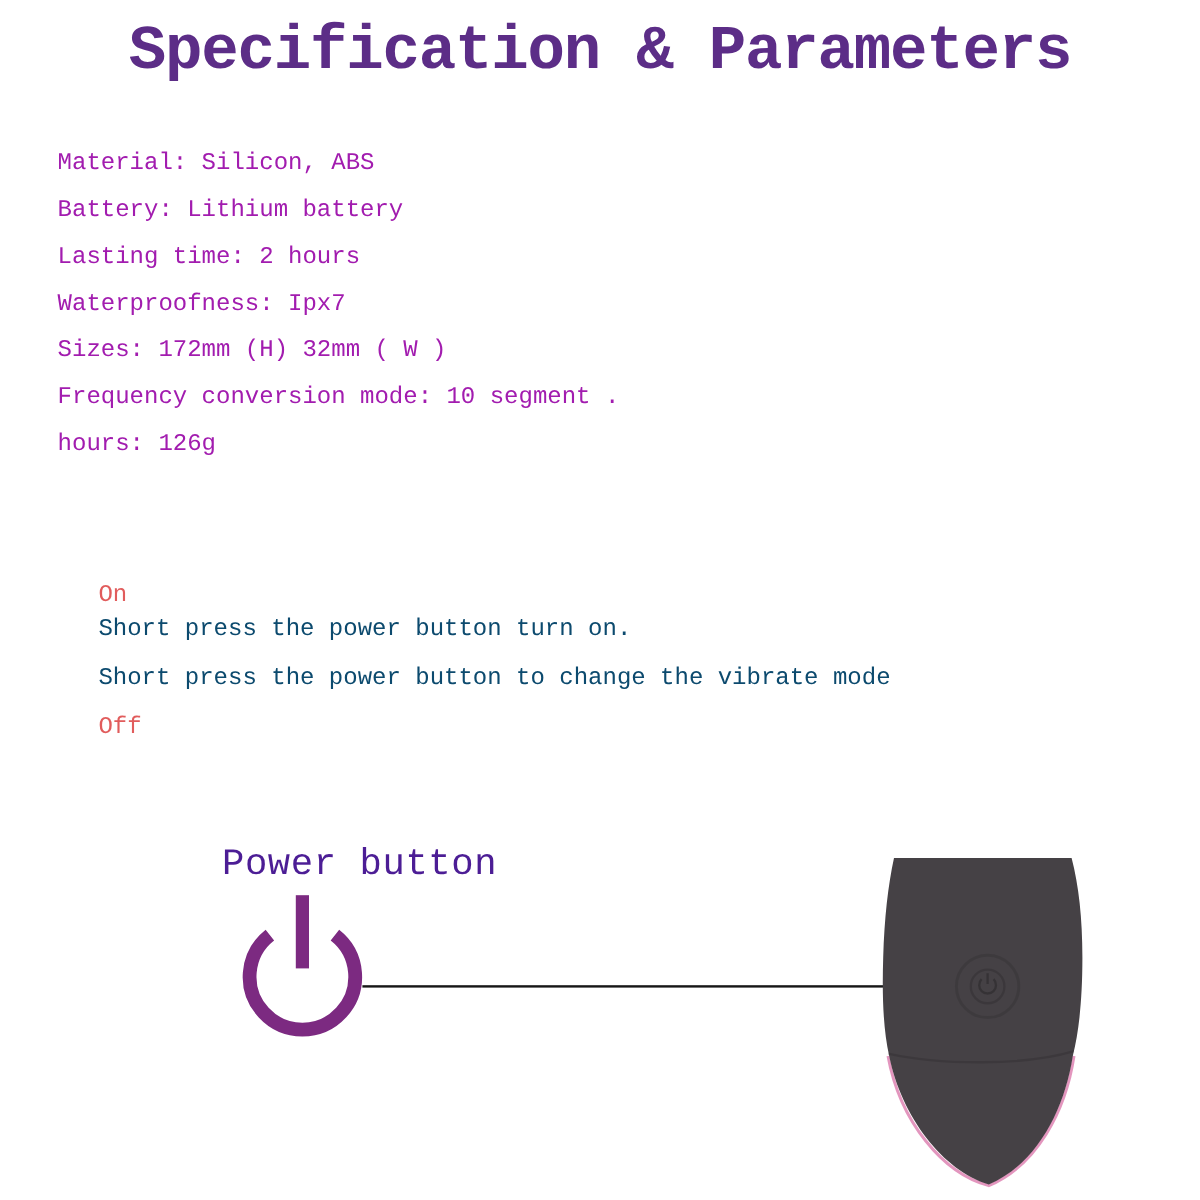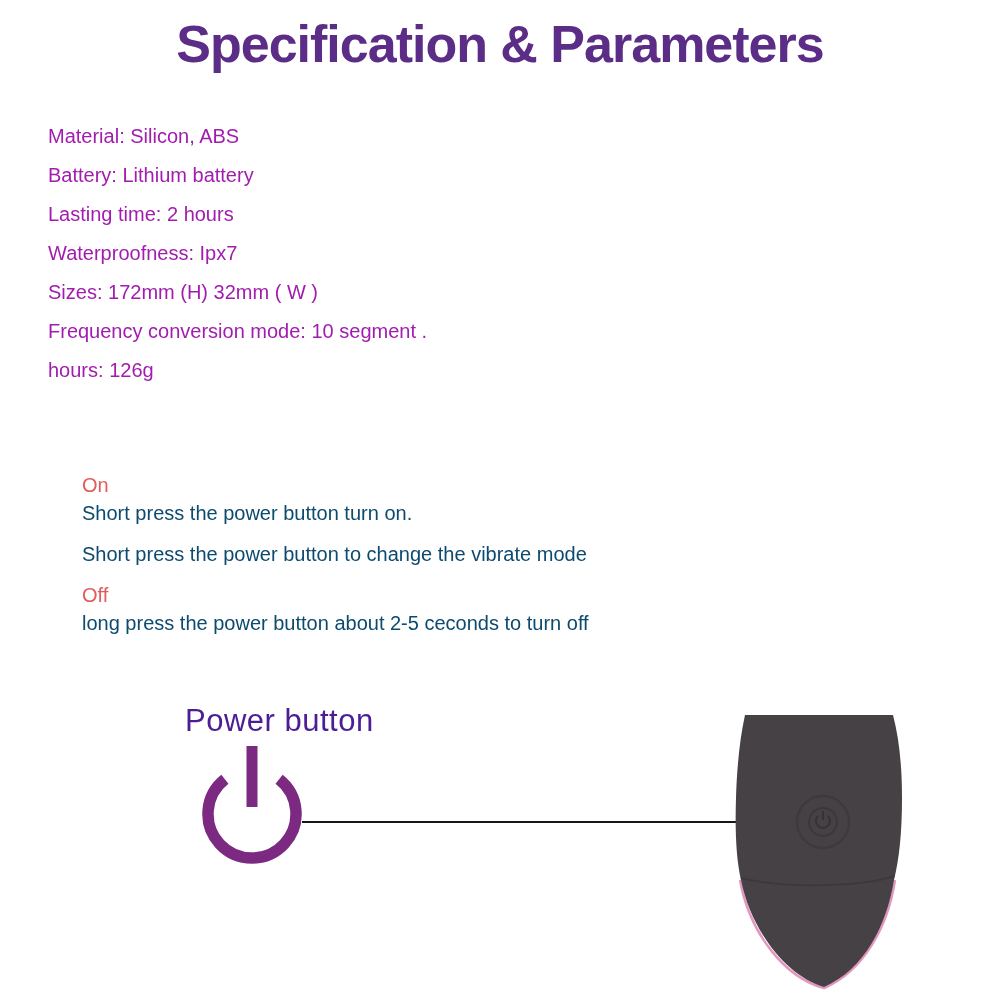--- a/index.html
+++ b/index.html
@@ -1,21 +1,21 @@
 <!DOCTYPE html>
 <html><head>
 <meta charset="utf-8">
 <style>
   html, body { margin: 0; padding: 0; background: #ffffff; }
   .page {
     position: relative;
     width: 1000px;
     height: 1000px;
     background: #ffffff;
-    font-family: Liberation Sans, sans-serif;
+    font-family: Liberation Mono, monospace;
     overflow: hidden;
   }
   .page-title {
     position: absolute;
     top: 14px;
     left: 0;
     width: 100%;
     text-align: center;
     font-size: 52px;
     font-weight: 800;
@@ -32,21 +32,21 @@
     font-size: 20px;
     line-height: 39px;
     color: #a21caf;
     white-space: pre;
   }
   .instructions {
     position: absolute;
     left: 82px;
     top: 471px;
   }
-  .instruction-section { margin: 0 0 13px 0; }
+  .instruction-section { margin: 12px 0 13px 0; }
   .instruction-heading {
     margin: 0;
     font-size: 20px;
     line-height: 28px;
     color: #e15c5c;
   }
   .instruction-body {
     margin: 0;
     font-size: 20px;
     line-height: 28px;
@@ -100,21 +100,20 @@
   <div class="instructions">
     <div class="instruction-section">
       <p class="instruction-heading">On</p>
       <p class="instruction-body">Short press the power button turn on.</p>
     </div>
     <div class="instruction-section">
       <p class="instruction-body">Short press the power button to change the vibrate mode</p>
     </div>
     <div class="instruction-section">
       <p class="instruction-heading">Off</p>
-      <p class="instruction-body">long press the power button about 2-5 ceconds to turn off</p>
     </div>
   </div>
 
   <div class="power-label">Power button</div>
 
   <svg class="power-icon-svg" width="120" height="130" viewBox="0 0 120 130">
     <path d="M 32.9 37.3 A 44 44 0 1 0 87.1 37.3" fill="none" stroke="#7c2a81" stroke-width="11.5" stroke-linecap="butt"></path>
     <rect x="54.5" y="4" width="11" height="61" fill="#7c2a81"></rect>
   </svg>
 

